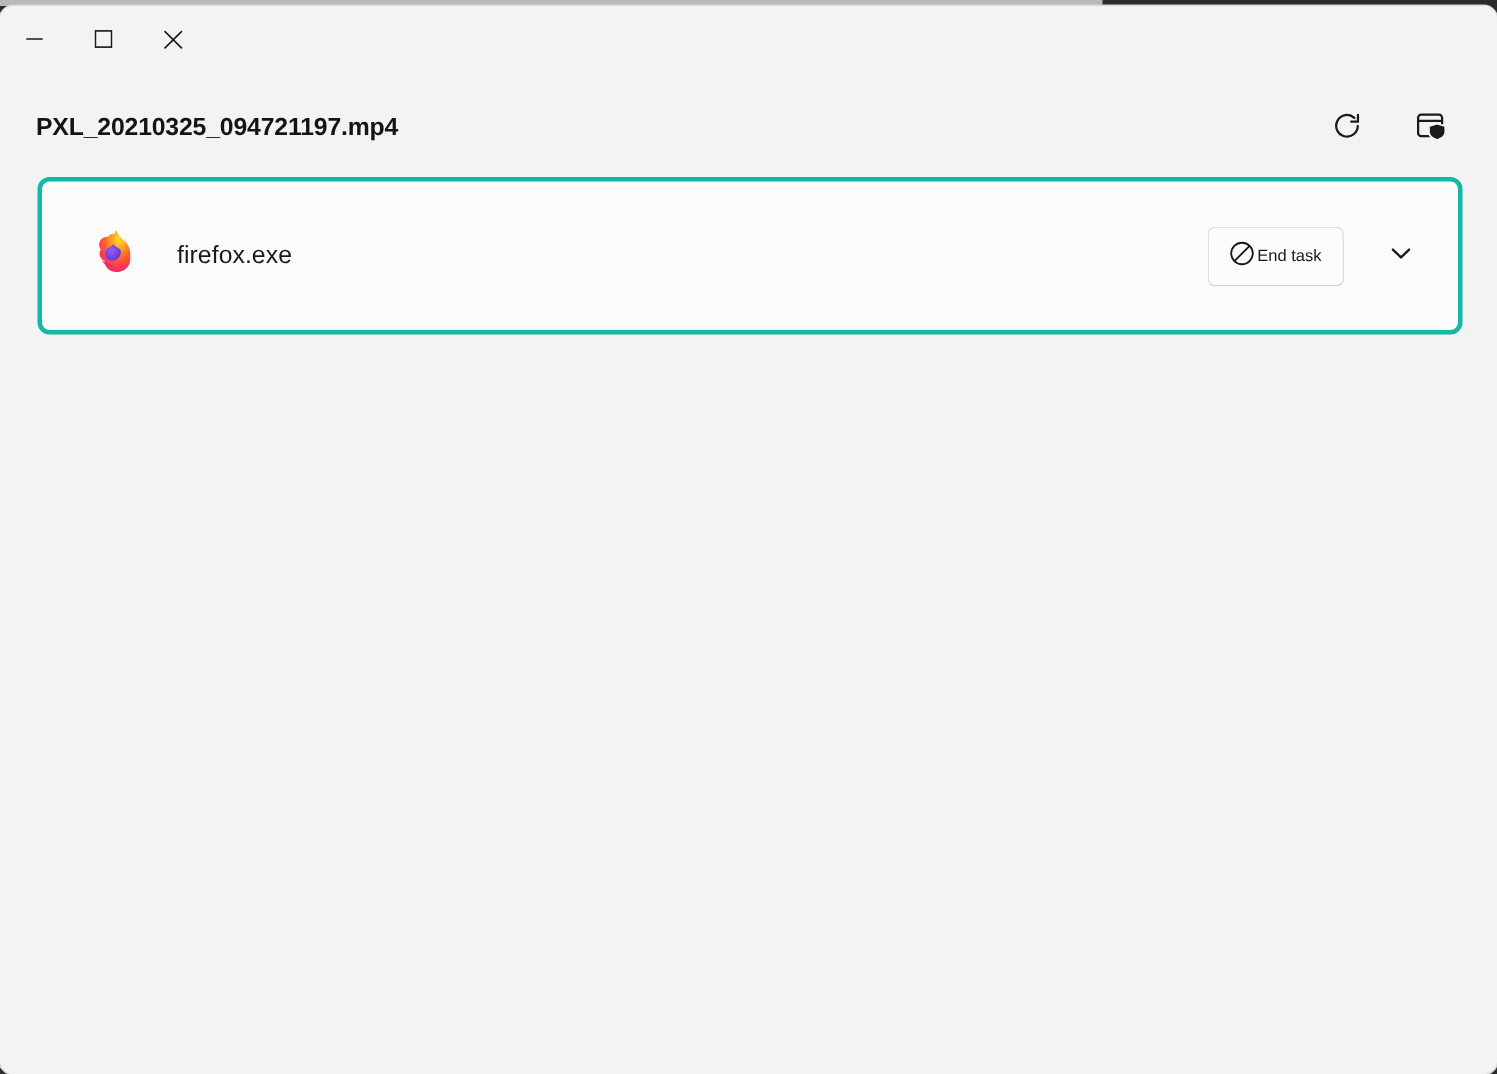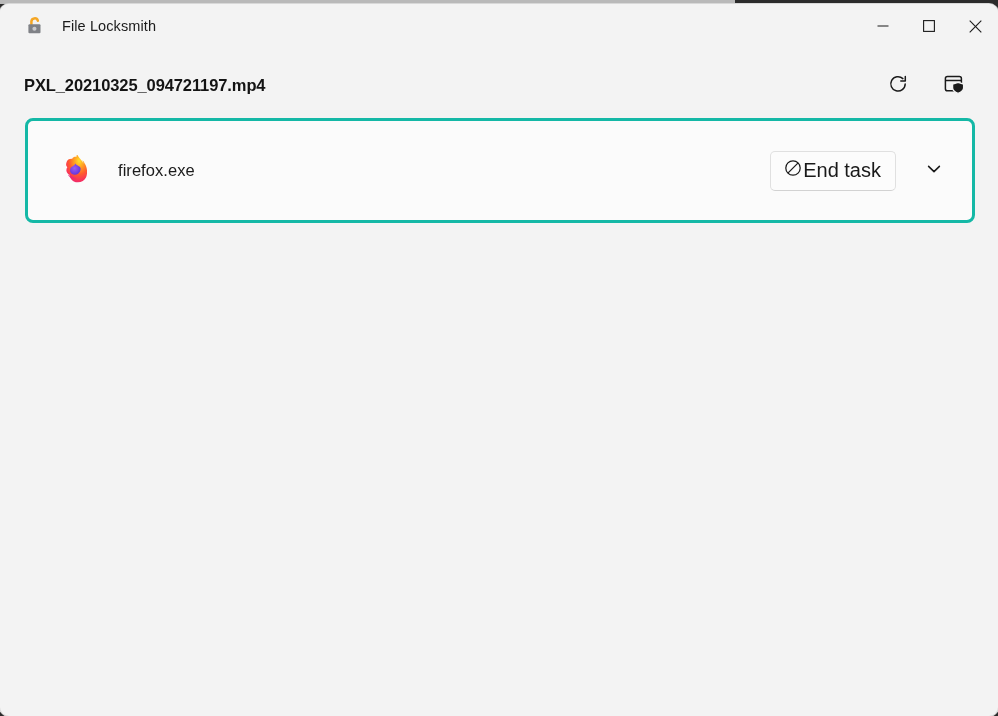--- a/index.html
+++ b/index.html
@@ -144,21 +144,21 @@
   .end-task-btn {
     display: flex;
     align-items: center;
     gap: 1px;
     height: 40px;
     padding: 0 14px 0 13px;
     background: #fcfcfc;
     border: 1px solid #e0e0e0;
     border-bottom-color: #d2d2d2;
     border-radius: 5px;
-    font-size: 20px;
+    font-size: 11px;
     color: #191919;
     cursor: default;
     font-family: "Liberation Sans", sans-serif;
   }
 
   .expander-btn {
     width: 40px;
     height: 40px;
     margin-left: 18px;
     border: none;
@@ -176,30 +176,20 @@
 </style>
 </head>
 <body>
 
 <div class="desktop-backdrop"></div>
 <div class="backdrop-left-strip"></div>
 
 <div class="window">
 
   <div class="titlebar">
-    <div class="titlebar-left">
-      <span class="app-icon">
-        <svg width="22" height="22" viewBox="0 0 22 22">
-          <path d="M7.4 9.2 V6.6 a3.3 3.3 0 0 1 6.45 -0.9" fill="none" stroke="#f5a623" stroke-width="2.5" stroke-linecap="round"></path>
-          <rect x="4.4" y="9.2" width="12.1" height="9.1" rx="1.1" fill="#7f8186"></rect>
-          <circle cx="10.45" cy="13.7" r="2.05" fill="#c9cacd"></circle>
-        </svg>
-      </span>
-      <span class="app-title">File Locksmith</span>
-    </div>
 
     <div class="window-controls">
       <div class="wc-btn">
         <svg class="wc-glyph" width="12" height="12" viewBox="0 0 12 12">
           <line x1="0.5" y1="6" x2="11.5" y2="6" stroke="#1a1a1a" stroke-width="1.1"></line>
         </svg>
       </div>
       <div class="wc-btn">
         <svg class="wc-glyph" width="12" height="12" viewBox="0 0 12 12">
           <rect x="0.6" y="0.6" width="10.8" height="10.8" fill="none" stroke="#1a1a1a" stroke-width="1.1"></rect>

